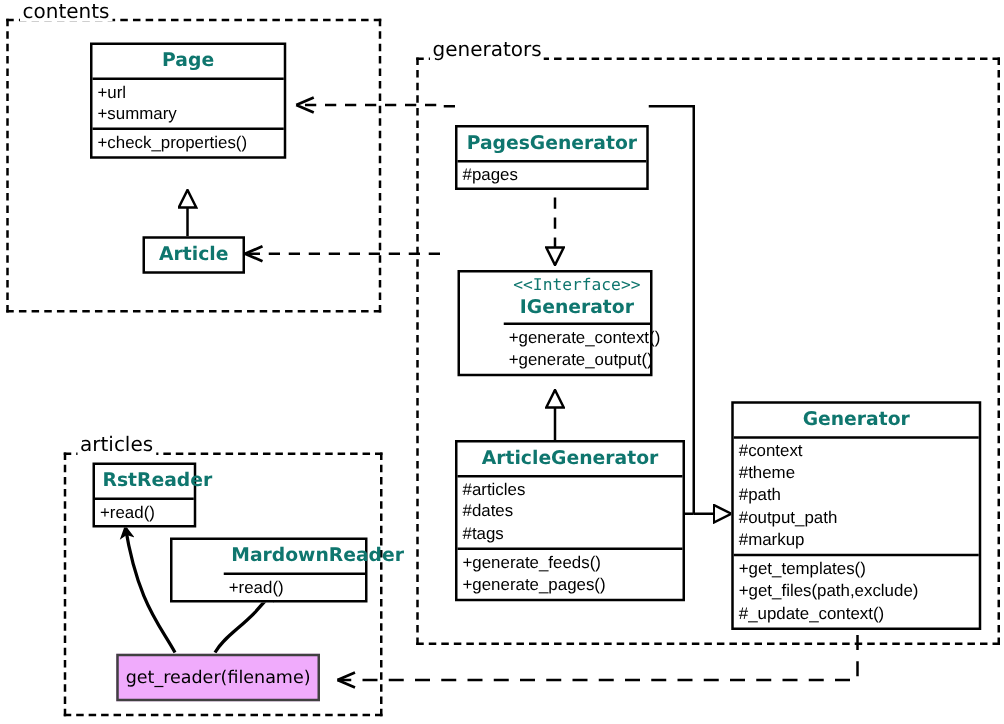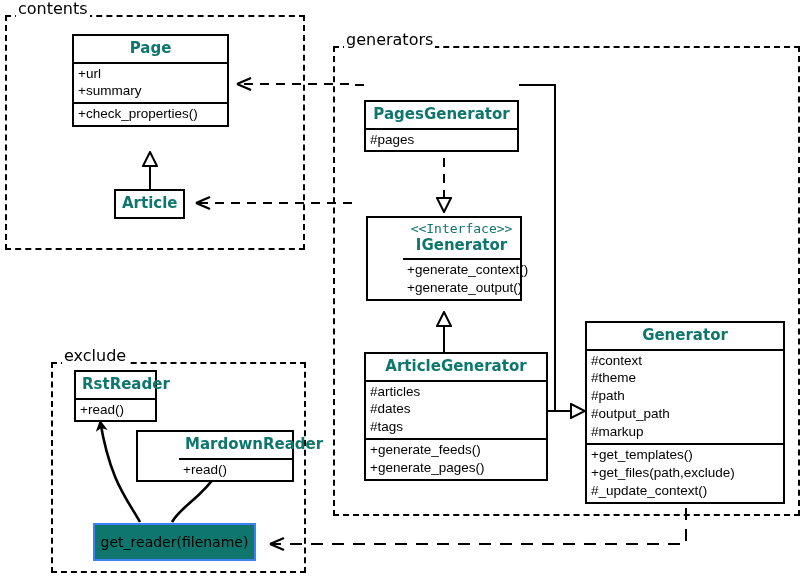--- a/index.html
+++ b/index.html
@@ -66,22 +66,22 @@
   }
   .uml-compartment div {
     font-family: Liberation Sans, sans-serif;
     font-size: 13.5px;
     color: #000;
     line-height: 1.33;
     white-space: nowrap;
   }
   .uml-func {
     position: absolute;
-    border: 2px solid #3b82f6;
-    background: #0f766e;
+    border: 2px solid #404040;
+    background: #f0abfc;
     box-sizing: border-box;
     display: flex;
     align-items: center;
     justify-content: center;
     z-index: 6;
   }
   .uml-func span {
     font-family: "DejaVu Sans", sans-serif;
     font-size: 14px;
     color: #000;
@@ -104,21 +104,21 @@
 
 <div id="canvas">
 
   <div class="package" style="left:5px; top:15px; width:300px; height:235px;"></div>
   <div class="pkg-label" style="left:4px; top:1px;">contents</div>
 
   <div class="package" style="left:333px; top:46px; width:467px; height:470px;"></div>
   <div class="pkg-label" style="left:332px; top:32px;">generators</div>
 
   <div class="package" style="left:51px; top:362px; width:255px; height:211px;"></div>
-  <div class="pkg-label" style="left:50px; top:348px;">exclude</div>
+  <div class="pkg-label" style="left:50px; top:348px;">articles</div>
 
   <svg class="edges edges-under">
     <defs>
       <marker id="hollowTri" markerWidth="16" markerHeight="16" refX="15" refY="8" orient="auto" markerUnits="userSpaceOnUse">
         <path d="M1,1 L15,8 L1,15 z" fill="#ffffff" stroke="#000" stroke-width="2"></path>
       </marker>
       <marker id="openArrow" markerWidth="16" markerHeight="14" refX="15" refY="7" orient="auto" markerUnits="userSpaceOnUse">
         <path d="M15,7 L1,1 M15,7 L1,13" fill="none" stroke="#000" stroke-width="2.2"></path>
       </marker>
       <marker id="solidArrow" markerWidth="13" markerHeight="13" refX="11" refY="6.5" orient="auto" markerUnits="userSpaceOnUse">
@@ -162,21 +162,21 @@
     <div class="uml-name">Page</div>
     <div class="uml-compartment">
       <div>+url</div>
       <div>+summary</div>
     </div>
     <div class="uml-compartment">
       <div>+check_properties()</div>
     </div>
   </div>
 
-  <div class="uml-class" style="left:114px; top:189px; width:71px;">
+  <div class="uml-class" style="left:114px; top:189px; width:82px;">
     <div class="uml-name">Article</div>
   </div>
 
   <div class="uml-class" style="left:364px; top:60px; width:155px;margin-top:40px;">
     <div class="uml-name">PagesGenerator</div>
     <div class="uml-compartment">
       <div>#pages</div>
     </div>
   </div>
 

